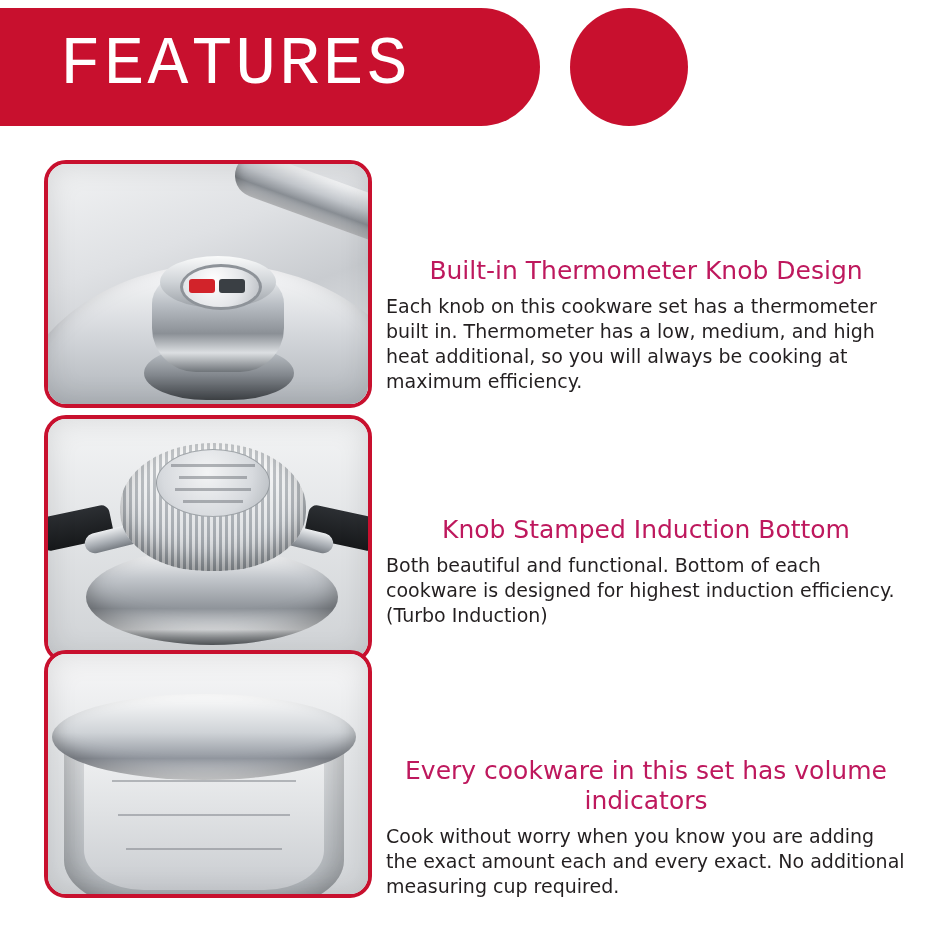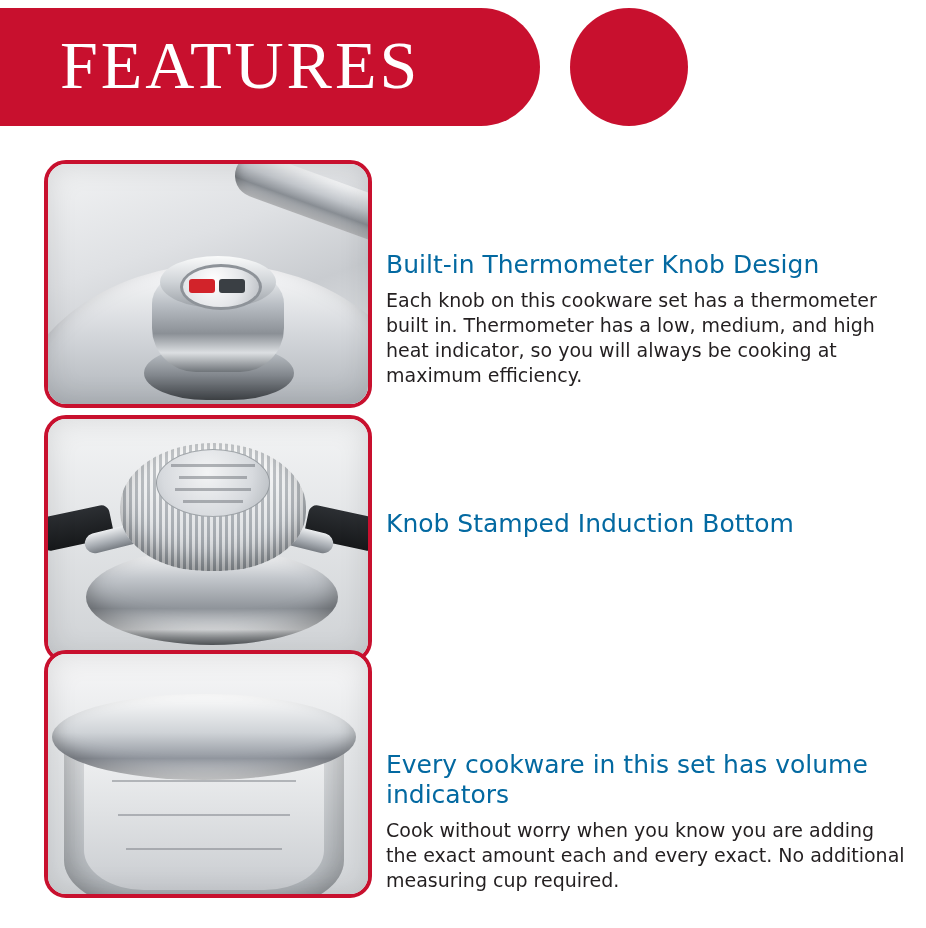--- a/index.html
+++ b/index.html
@@ -35,21 +35,21 @@
   }
   .header-title {
     position: absolute;
     left: 60px;
     top: 22px;
     font-size: 68px;
     line-height: 86px;
     letter-spacing: 3px;
     font-weight: 400;
     color: #ffffff;
-    font-family: Liberation Serif, serif;
+    font-family: Liberation Mono, monospace;
     white-space: nowrap;
   }
   .header-dot {
     position: absolute;
     left: 570px;
     top: 8px;
     width: 118px;
     height: 118px;
     border-radius: 50%;
     background: #c8102e;
@@ -76,26 +76,27 @@
     overflow: hidden;
     background: #e9eaec;
   }
 
   .text-block {
     position: absolute;
     left: 386px;
     width: 520px;
   }
   .feature-title {
-    color: #0369a1;
+    color: #be185d;
     font-size: 25px;
     line-height: 30px;
     font-weight: 400;
     font-family: "DejaVu Sans", sans-serif;
-    margin: 2px 0 8px 0;
+    margin: 8px 0 8px 0;
+    text-align: center;
   }
   .feature-body {
     color: #231f20;
     font-size: 19px;
     line-height: 25px;
     margin: 0;
     font-family: "DejaVu Sans", sans-serif;
   }
 
   .tb-1 { top: 88px; }
@@ -313,21 +314,21 @@
       <div class="p1-knob-top"></div>
       <div class="p1-dial">
         <div class="p1-dial-red"></div>
         <div class="p1-dial-dark"></div>
       </div>
       <div class="vignette"></div>
     </div>
   </div>
   <div class="text-block tb-1">
     <p class="feature-title">Built-in Thermometer Knob Design</p>
-    <p class="feature-body">Each knob on this cookware set has a thermometer built in. Thermometer has a low, medium, and high heat indicator, so you will always be cooking at maximum efficiency.</p>
+    <p class="feature-body">Each knob on this cookware set has a thermometer built in. Thermometer has a low, medium, and high heat additional, so you will always be cooking at maximum efficiency.</p>
   </div>
 </div>
 
 <div class="feature-row row-2">
   <div class="photo-frame">
     <div class="photo">
       <div class="p2-bg"></div>
       <div class="p2-handle-l"></div>
       <div class="p2-handle-r"></div>
       <div class="p2-skirt"></div>
@@ -338,20 +339,21 @@
         <div class="p2-stamp-line" style="top:14px; left:14px; right:14px;"></div>
         <div class="p2-stamp-line" style="top:26px; left:22px; right:22px;"></div>
         <div class="p2-stamp-line" style="top:38px; left:18px; right:18px;"></div>
         <div class="p2-stamp-line" style="top:50px; left:26px; right:26px;"></div>
       </div>
       <div class="vignette"></div>
     </div>
   </div>
   <div class="text-block tb-2">
     <p class="feature-title">Knob Stamped Induction Bottom</p>
+    <p class="feature-body">Both beautiful and functional. Bottom of each cookware is designed for highest induction efficiency. (Turbo Induction)</p>
   </div>
 </div>
 
 <div class="feature-row row-3">
   <div class="photo-frame">
     <div class="photo">
       <div class="p3-bg"></div>
       <div class="p3-body"></div>
       <div class="p3-inner">
         <div class="p3-mark" style="top:40px; left:28px; width:184px;"></div>

